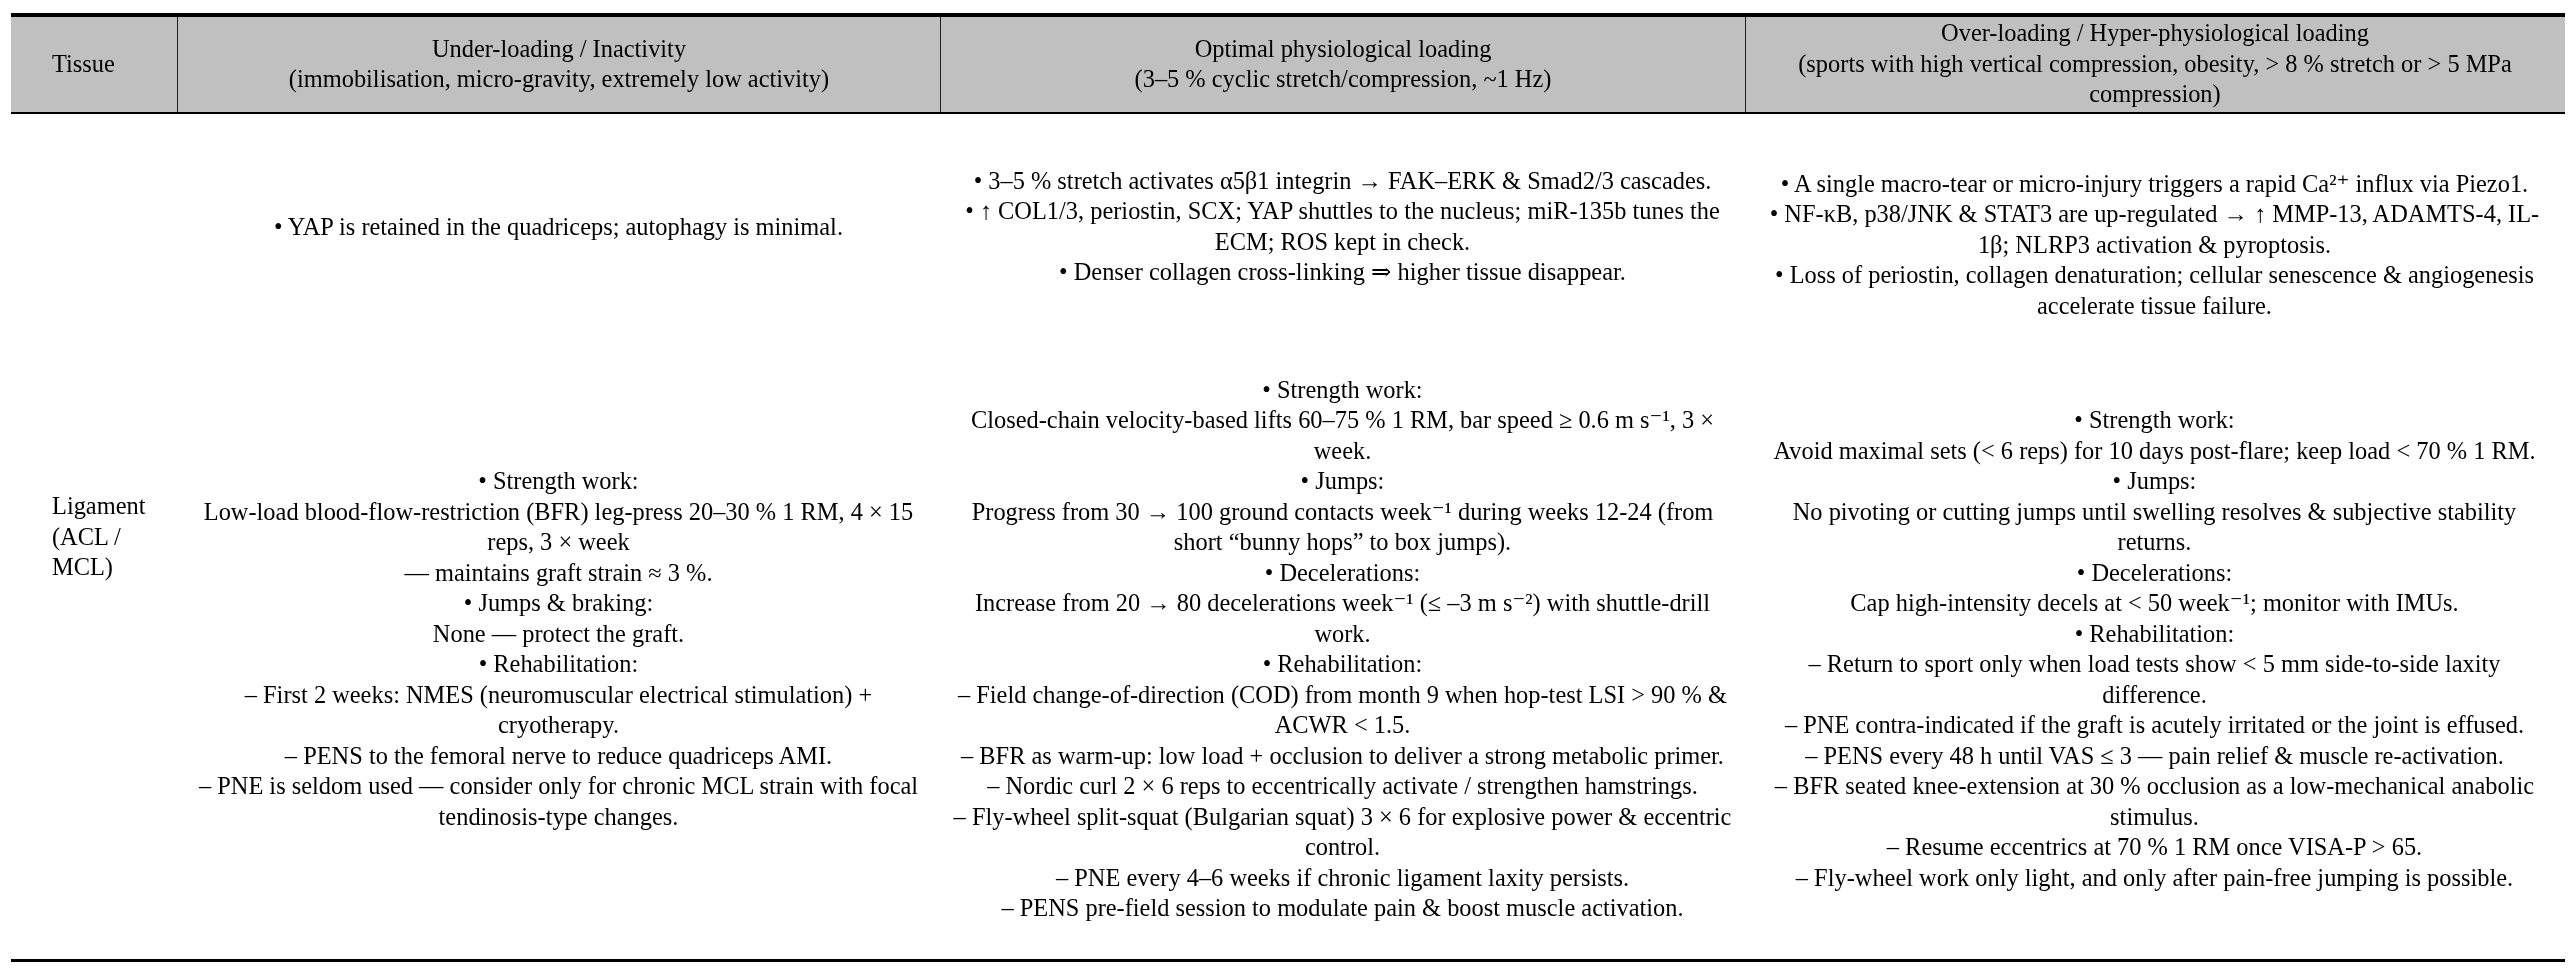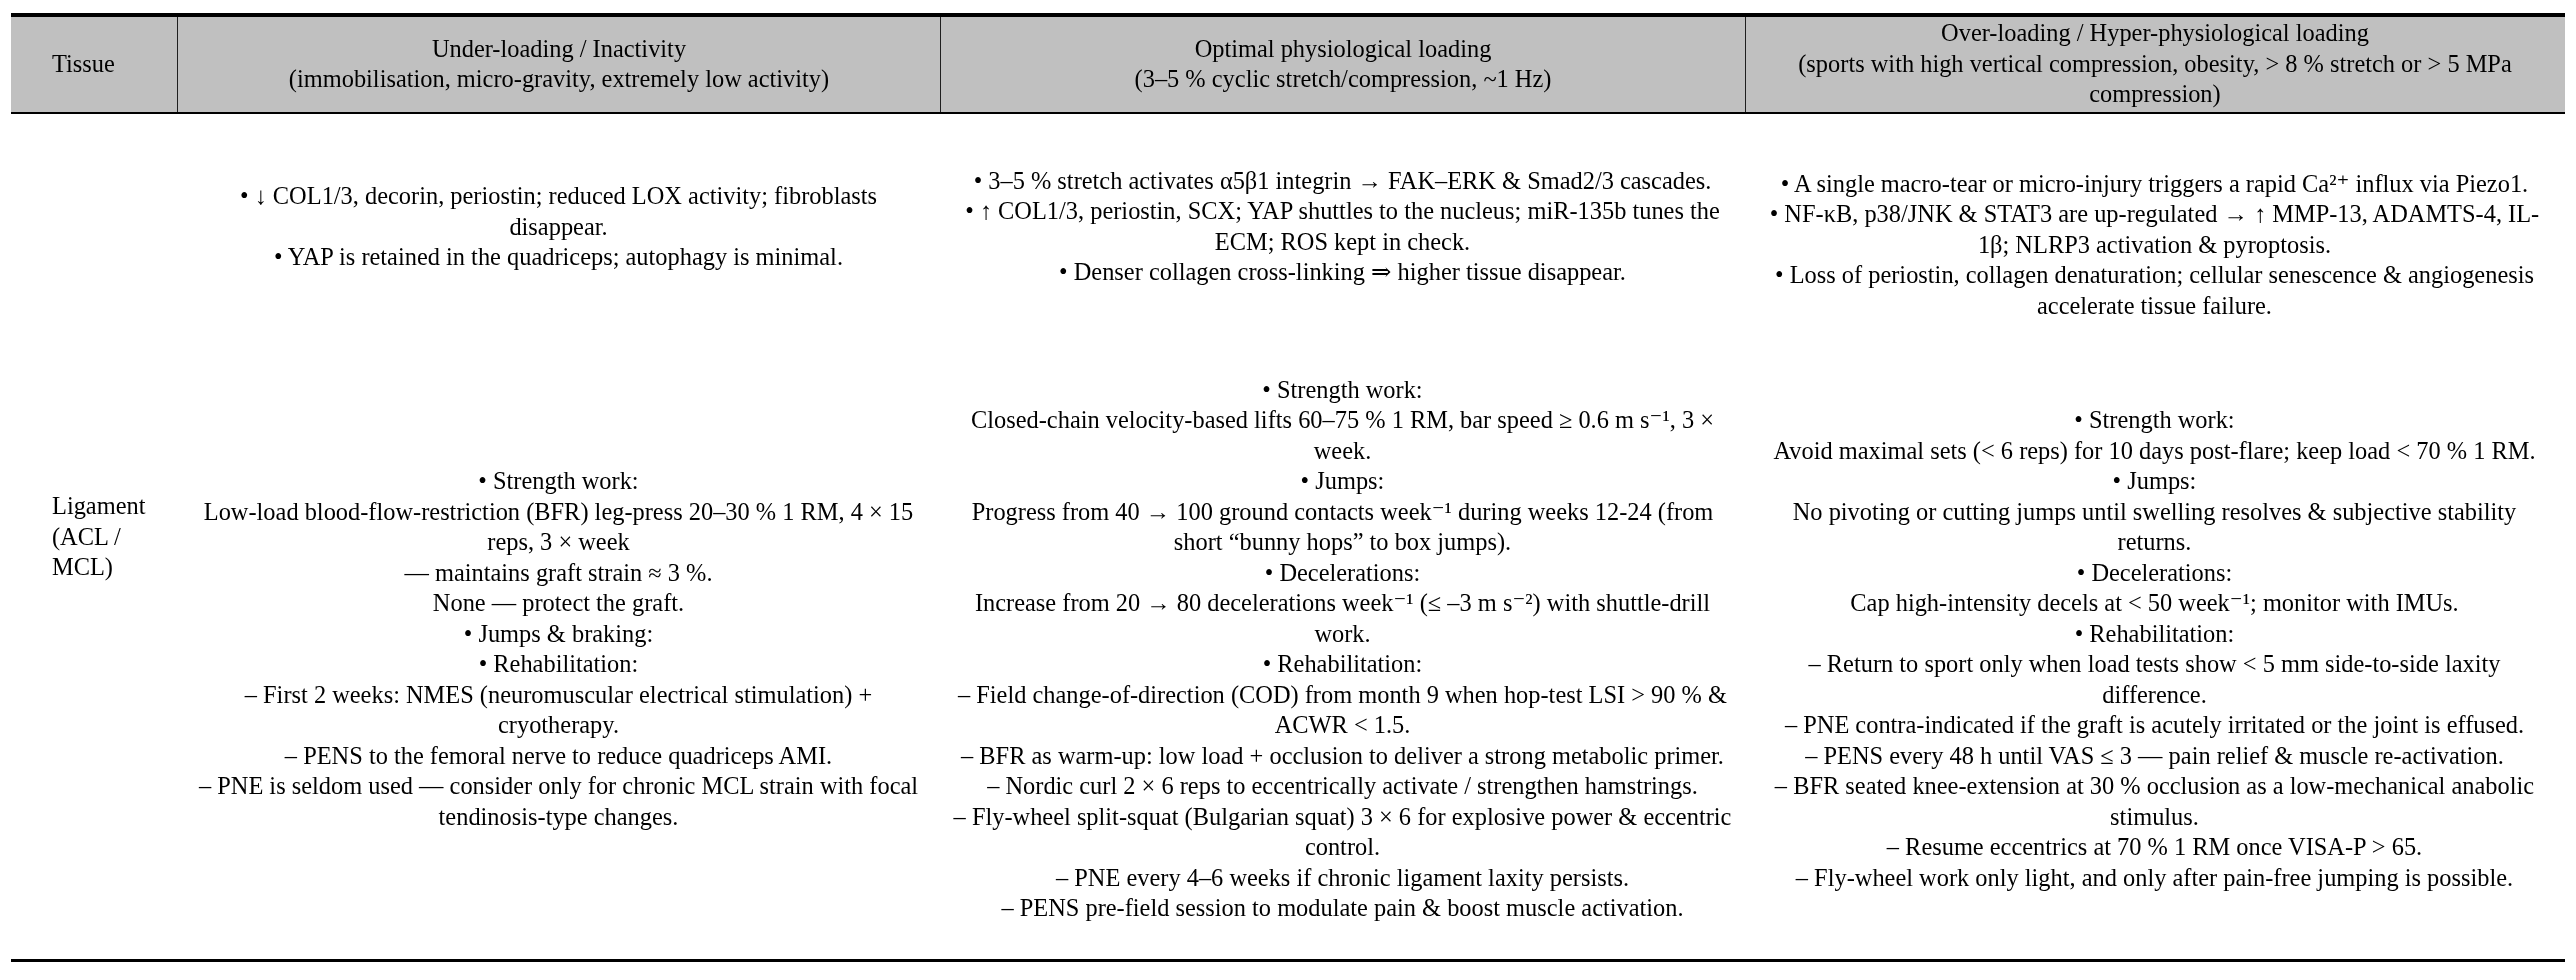--- a/index.html
+++ b/index.html
@@ -87,50 +87,49 @@
   </div>
 
   <div class="rule rule-mid" style="background: rgb(0, 0, 0);"></div>
 
   <div class="grid body-grid">
     <div class="cell cell-left tissue-body">Ligament
 (ACL /
 MCL)</div>
 
     <div class="cell r1c2">
-        <p class="para">• ↓ COL1/3, decorin, periostin; reduced LOX activity; fibroblasts disappear.</p>
         <p class="para">• YAP is retained in the quadriceps; autophagy is minimal.</p>
       </div>
     <div class="cell r1c3">
         <p class="para">• 3–5 % stretch activates α5β1 integrin → FAK–ERK &amp; Smad2/3 cascades.</p>
         <p class="para">• ↑ COL1/3, periostin, SCX; YAP shuttles to the nucleus; miR-135b tunes the ECM; ROS kept in check.</p>
         <p class="para">• Denser collagen cross-linking ⇒ higher tissue disappear.</p>
       </div>
     <div class="cell r1c4">
         <p class="para">• A single macro-tear or micro-injury triggers a rapid Ca²⁺ influx via Piezo1.</p>
         <p class="para">• NF-κB, p38/JNK &amp; STAT3 are up-regulated → ↑ MMP-13, ADAMTS-4, IL-1β; NLRP3 activation &amp; pyroptosis.</p>
         <p class="para">• Loss of periostin, collagen denaturation; cellular senescence &amp; angiogenesis accelerate tissue failure.</p>
       </div>
 
     <div class="cell r2c2">
         <p class="para">• Strength work:</p>
         <p class="para">Low-load blood-flow-restriction (BFR) leg-press 20–30 % 1 RM, 4 × 15 reps, 3 × week</p>
         <p class="para">— maintains graft strain ≈ 3 %.</p>
+        <p class="para">• Jumps &amp; braking:</p>
         <p class="para">None — protect the graft.</p>
-        <p class="para">• Jumps &amp; braking:</p>
         <p class="para">• Rehabilitation:</p>
         <p class="para">– First 2 weeks: NMES (neuromuscular electrical stimulation) + cryotherapy.</p>
         <p class="para">– PENS to the femoral nerve to reduce quadriceps AMI.</p>
         <p class="para">– PNE is seldom used — consider only for chronic MCL strain with focal tendinosis-type changes.</p>
       </div>
     <div class="cell r2c3">
         <p class="para">• Strength work:</p>
         <p class="para">Closed-chain velocity-based lifts 60–75 % 1 RM, bar speed ≥ 0.6 m s⁻¹, 3 × week.</p>
         <p class="para">• Jumps:</p>
-        <p class="para">Progress from 40 → 100 ground contacts week⁻¹ during weeks 12-24 (from short “bunny hops” to box jumps).</p>
+        <p class="para">Progress from 30 → 100 ground contacts week⁻¹ during weeks 12-24 (from short “bunny hops” to box jumps).</p>
         <p class="para">• Decelerations:</p>
         <p class="para">Increase from 20 → 80 decelerations week⁻¹ (≤ –3 m s⁻²) with shuttle-drill work.</p>
         <p class="para">• Rehabilitation:</p>
         <p class="para">– Field change-of-direction (COD) from month 9 when hop-test LSI &gt; 90 % &amp; ACWR &lt; 1.5.</p>
         <p class="para">– BFR as warm-up: low load + occlusion to deliver a strong metabolic primer.</p>
         <p class="para">– Nordic curl 2 × 6 reps to eccentrically activate / strengthen hamstrings.</p>
         <p class="para">– Fly-wheel split-squat (Bulgarian squat) 3 × 6 for explosive power &amp; eccentric control.</p>
         <p class="para">– PNE every 4–6 weeks if chronic ligament laxity persists.</p>
         <p class="para">– PENS pre-field session to modulate pain &amp; boost muscle activation.</p>
       </div>

